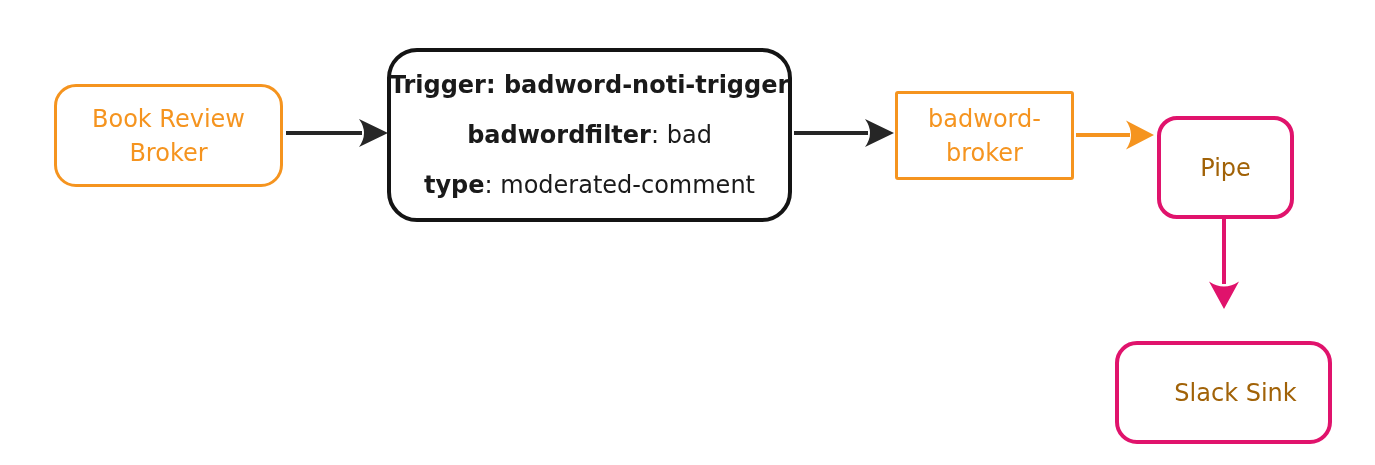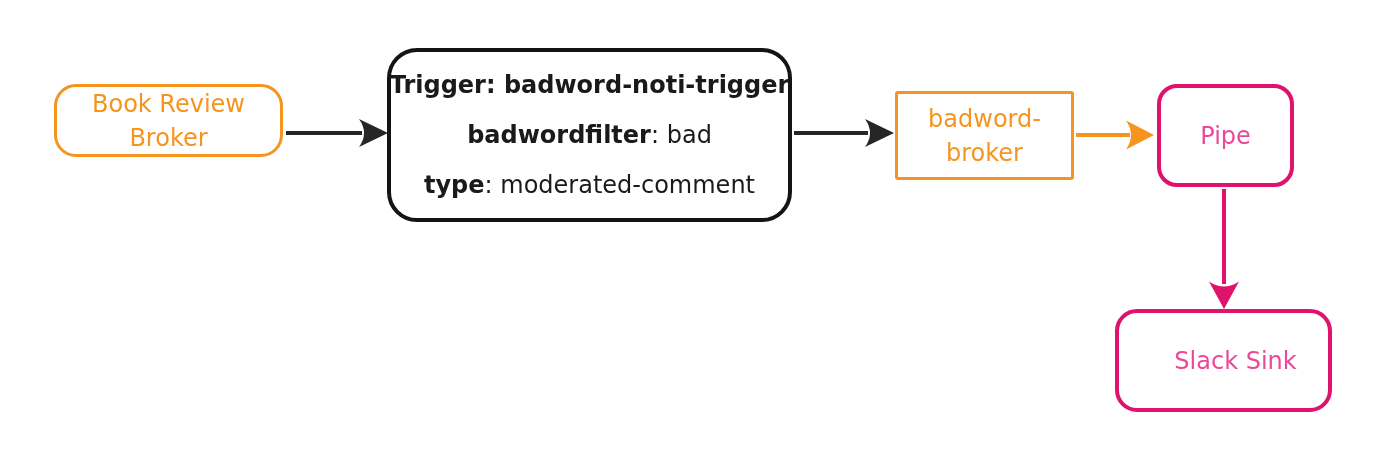--- a/index.html
+++ b/index.html
@@ -36,40 +36,41 @@
   .node .label {
     white-space: pre-line;
   }
   .node.orange {
     border: 3px solid #F5941F;
     color: #F5941F;
     border-radius: 20px;
   }
   .node.pink {
     border: 4px solid #E0136C;
-    color: #ec4899;
+    color: #a16207;
     border-radius: 20px;
+    margin-top: 32px;
   }
   .node.blackbox {
     border: 4px solid #141414;
     color: #1A1A1A;
     border-radius: 30px;
     flex-direction: column;
     gap: 17px;
   }
   .node.blackbox .tline {
     white-space: nowrap;
     font-size: 24px;
     line-height: 33px;
   }
   .node.blackbox .b {
     font-weight: 700;
   }
   
-  #node-book-review-broker { left: 54px;  top: 84px;  width: 229px; height: 73px; border-radius: 22px; }
+  #node-book-review-broker { left: 54px;  top: 84px;  width: 229px; height: 103px; border-radius: 22px; }
   #node-trigger            { left: 387px; top: 48px;  width: 405px; height: 174px; }
   #node-badword-broker     { left: 895px; top: 91px;  width: 179px; height: 89px;  border-radius: 3px; }
   #node-pipe               { left: 1157px; top: 84px; width: 137px; height: 103px; }
   #node-slack-sink         { left: 1115px; top: 309px; width: 217px; height: 103px; border-radius: 22px; padding-left: 24px; }
 
   .edge-line { fill: none; stroke-width: 4; }
   .edge-line.black { stroke: #262626; }
   .edge-line.orange { stroke: #F5941F; }
   .edge-line.pink { stroke: #E0136C; }
   .edge-head.black { fill: #262626; }

